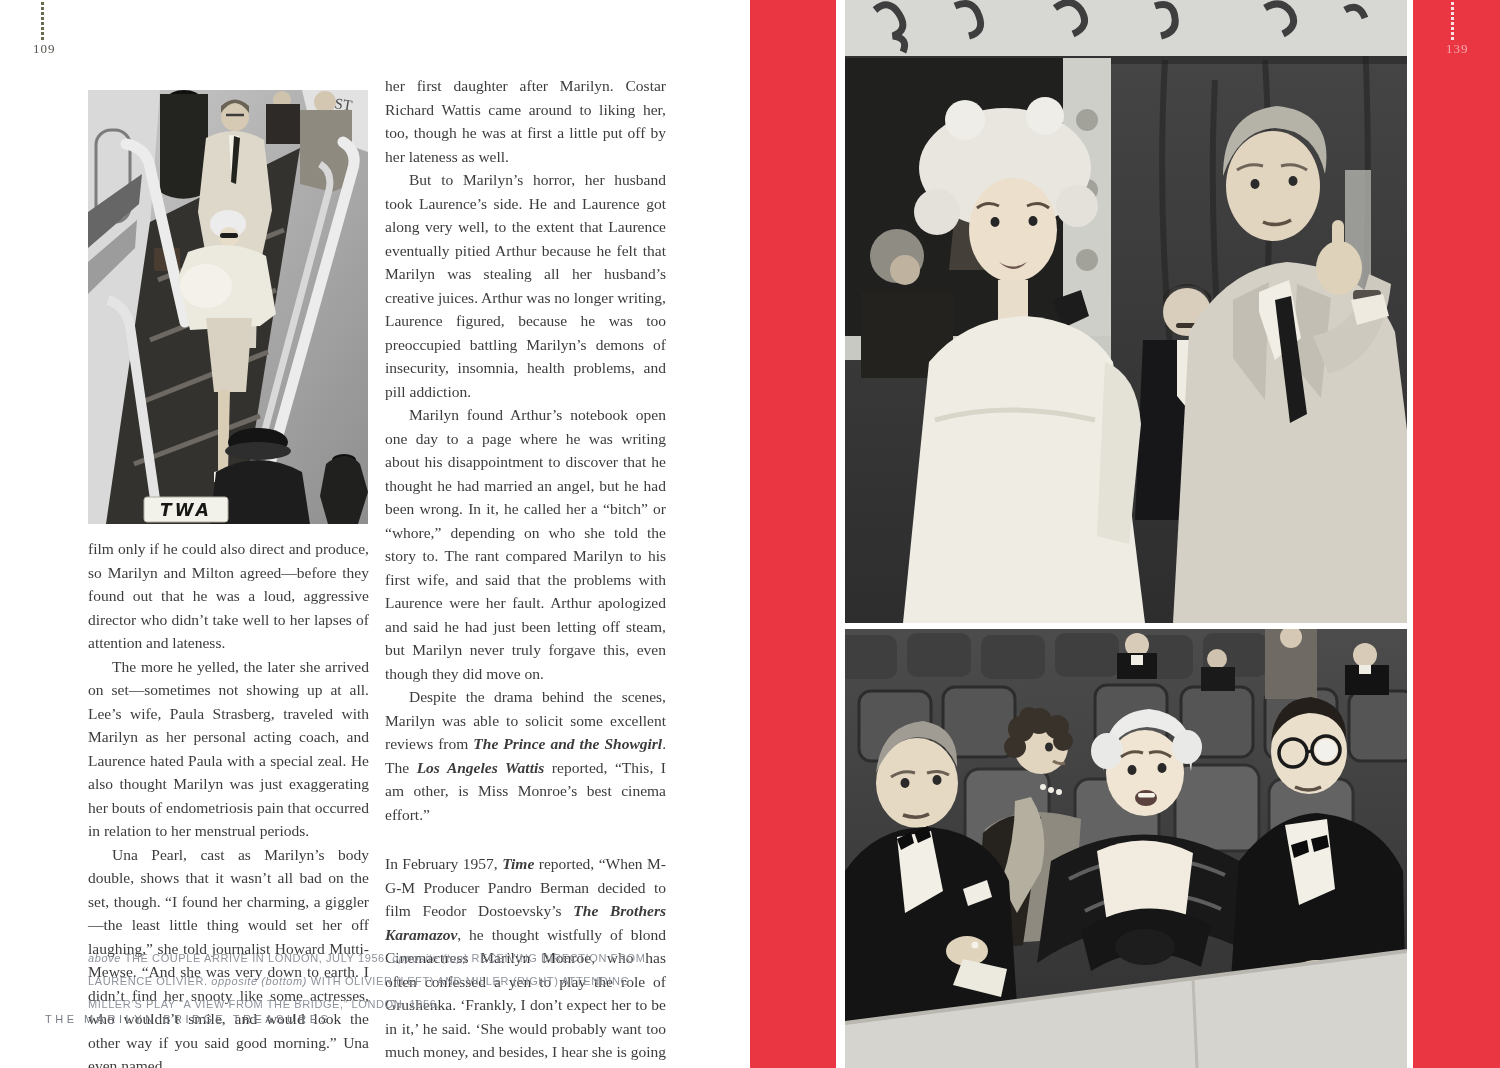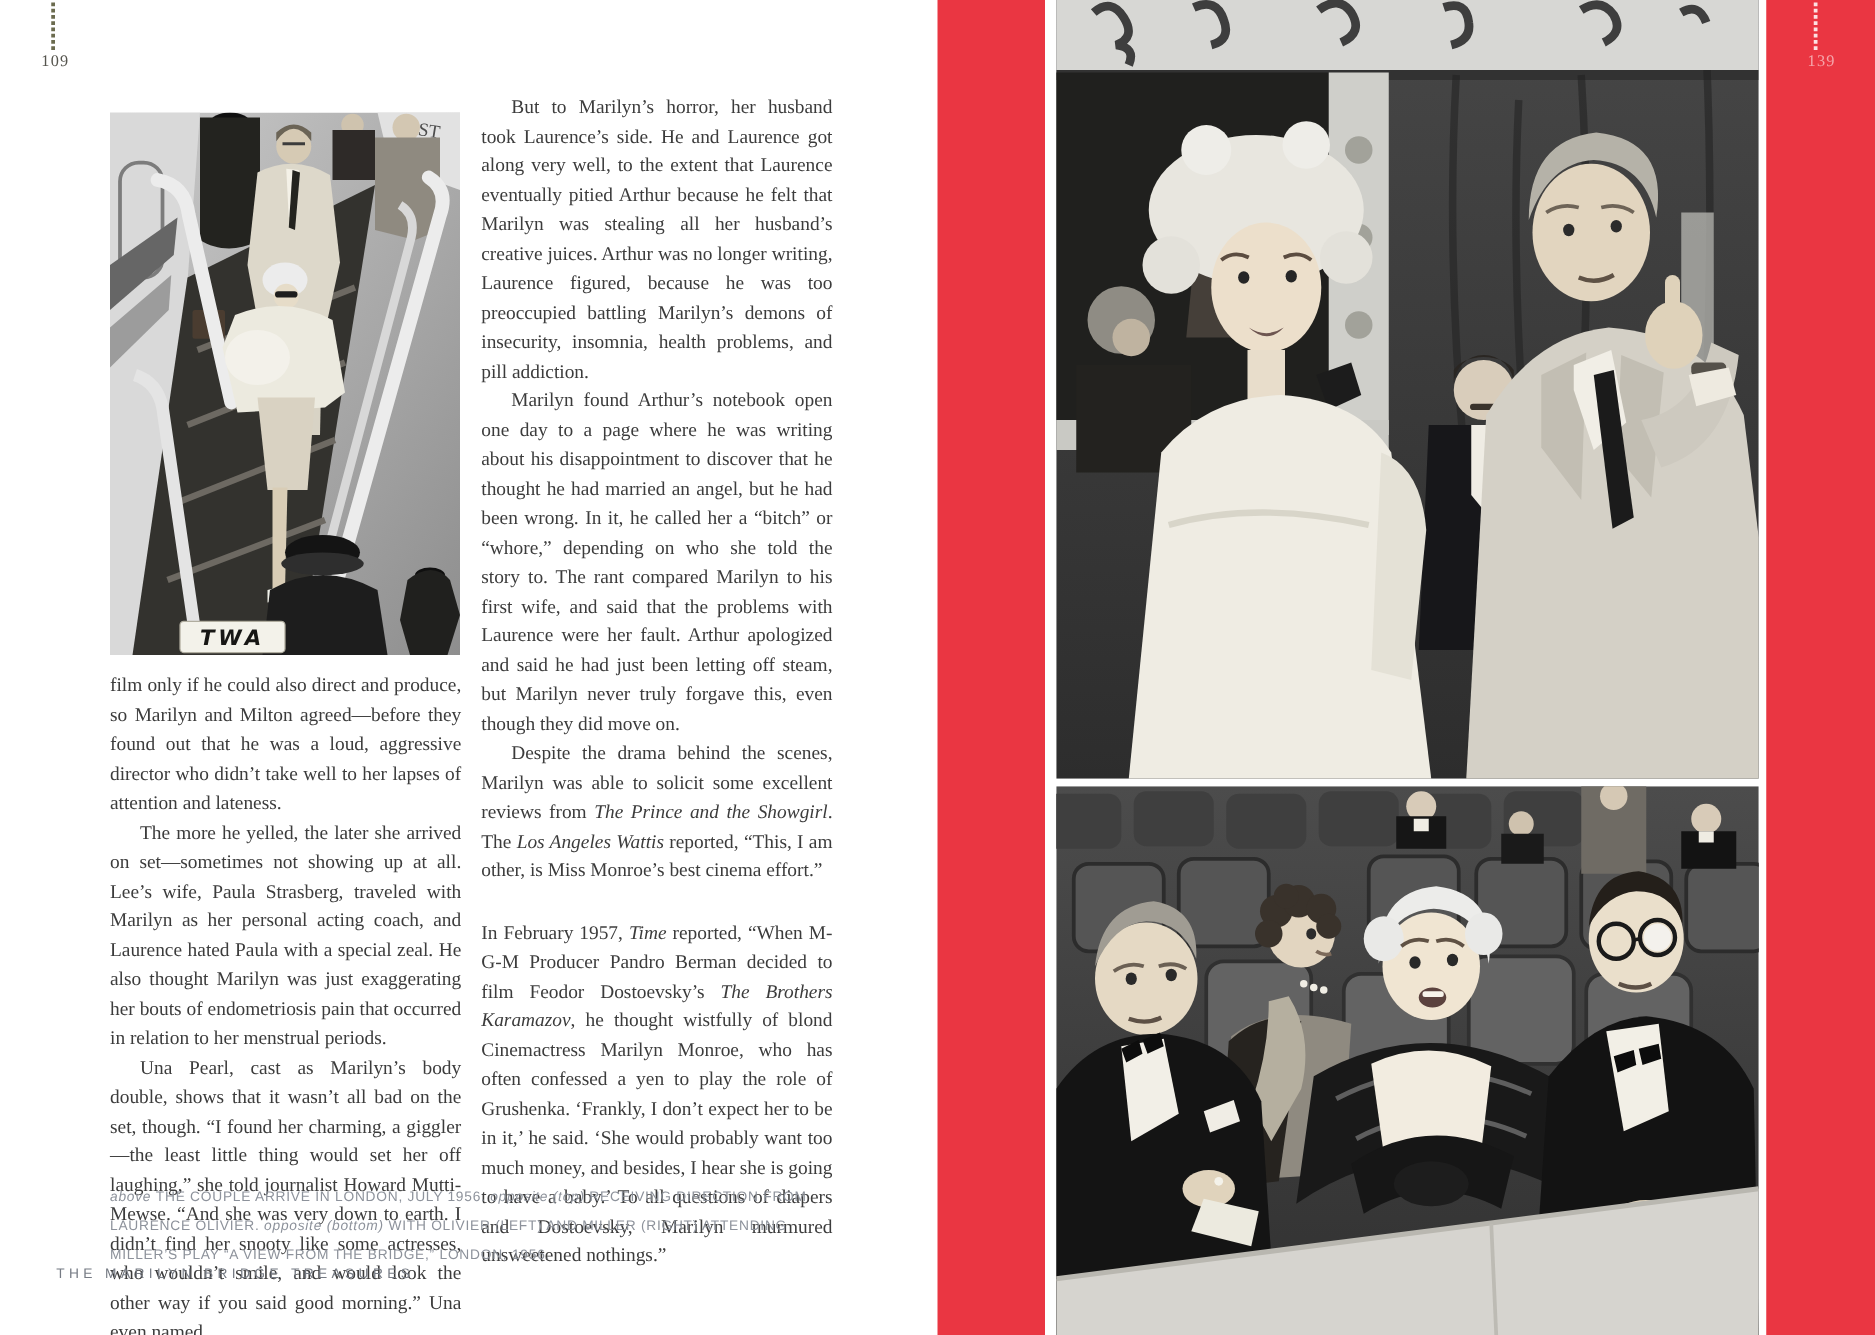--- a/index.html
+++ b/index.html
@@ -14,21 +14,21 @@
   .pagenum{position:absolute;font-size:13px;letter-spacing:1px;}
   .pagenum-left{left:33px;top:41px;color:#55544d;}
   .photo-arrival{position:absolute;left:88px;top:90px;width:280px;height:434px;}
   .body-col{position:absolute;width:281px;font-size:15.5px;line-height:23.5px;color:#3c3c3c;
             text-align:justify;}
   .col-left{left:88px;top:537px;}
   .col-right{left:385px;top:74px;}
   .body-col p{margin:0;}
   .body-col p.indent{text-indent:1.55em;}
   .body-col p.gap{margin-top:26px;}
-  .it{font-style:italic;}
+  .it{font-style:italic;font-weight:bold;}
   .caption{position:absolute;left:88px;top:947px;width:580px;
            font-family:"Liberation Sans", sans-serif;font-size:11px;line-height:23px;
            letter-spacing:0.6px;color:#8d929b;text-align:left;}
   .caption .cap-it{font-style:italic;}
   .footer{position:absolute;left:45px;top:1013px;font-family:"Liberation Sans", sans-serif;
           font-size:11px;letter-spacing:3.5px;color:#767b84;}
   
   .page-right{position:absolute;left:750px;top:0;width:751px;height:1068px;background:#ea3642;}
   .dots-right{left:701px;top:2px;}
   .dots-right span{background:rgba(255,255,255,0.85);}
@@ -138,20 +138,21 @@
         </g>
       </svg>
     </div>
 
     <div class="body-col col-left">
         <p class=""><span class="">film only if he could also direct and produce, so Marilyn and Milton agreed—before they found out that he was a loud, aggressive director who didn’t take well to her lapses of attention and lateness.</span></p>
         <p class="indent "><span class="">The more he yelled, the later she arrived on set—sometimes not showing up at all. Lee’s wife, Paula Strasberg, traveled with Marilyn as her personal acting coach, and Laurence hated Paula with a special zeal. He also thought Marilyn was just exaggerating her bouts of endometriosis pain that occurred in relation to her menstrual periods.</span></p>
         <p class="indent "><span class="">Una Pearl, cast as Marilyn’s body double, shows that it wasn’t all bad on the set, though. “I found her charming, a giggler—the least little thing would set her off laughing,” she told journalist Howard Mutti-Mewse. “And she was very down to earth. I didn’t find her snooty like some actresses, who wouldn’t smile, and would look the other way if you said good morning.” Una even named</span></p>
       </div>
     <div class="body-col col-right">
+        <p class=""><span class="">her first daughter after Marilyn. Costar Richard Wattis came around to liking her, too, though he was at first a little put off by her lateness as well.</span></p>
         <p class="indent "><span class="">But to Marilyn’s horror, her husband took Laurence’s side. He and Laurence got along very well, to the extent that Laurence eventually pitied Arthur because he felt that Marilyn was stealing all her husband’s creative juices. Arthur was no longer writing, Laurence figured, because he was too preoccupied battling Marilyn’s demons of insecurity, insomnia, health problems, and pill addiction.</span></p>
         <p class="indent "><span class="">Marilyn found Arthur’s notebook open one day to a page where he was writing about his disappointment to discover that he thought he had married an angel, but he had been wrong. In it, he called her a “bitch” or “whore,” depending on who she told the story to. The rant compared Marilyn to his first wife, and said that the problems with Laurence were her fault. Arthur apologized and said he had just been letting off steam, but Marilyn never truly forgave this, even though they did move on.</span></p>
         <p class="indent "><span class="">Despite the drama behind the scenes, Marilyn was able to solicit some excellent reviews from </span><span class="it">The Prince and the Showgirl</span><span class="">. The </span><span class="it">Los Angeles Wattis</span><span class=""> reported, “This, I am other, is Miss Monroe’s best cinema effort.”</span></p>
         <p class="gap"><span class="">In February 1957, </span><span class="it">Time</span><span class=""> reported, “When M-G-M Producer Pandro Berman decided to film Feodor Dostoevsky’s </span><span class="it">The Brothers Karamazov</span><span class="">, he thought wistfully of blond Cinemactress Marilyn Monroe, who has often confessed a yen to play the role of Grushenka. ‘Frankly, I don’t expect her to be in it,’ he said. ‘She would probably want too much money, and besides, I hear she is going to have a baby.’ To all questions of diapers and Dostoevsky, Marilyn murmured unsweetened nothings.”</span></p>
       </div>
 
     <div class="caption"><span class="cap-it">above </span><span class="">THE COUPLE ARRIVE IN LONDON, JULY 1956. </span><span class="cap-it">opposite (top) </span><span class="">RECEIVING DIRECTION FROM LAURENCE OLIVIER. </span><span class="cap-it">opposite (bottom) </span><span class="">WITH OLIVIER (LEFT) AND MILLER (RIGHT) ATTENDING MILLER’S PLAY “A VIEW FROM THE BRIDGE,” LONDON, 1956.</span></div>
     <div class="footer">THE MARILYN BRIDGE TREASURES</div>
   </div>
 

